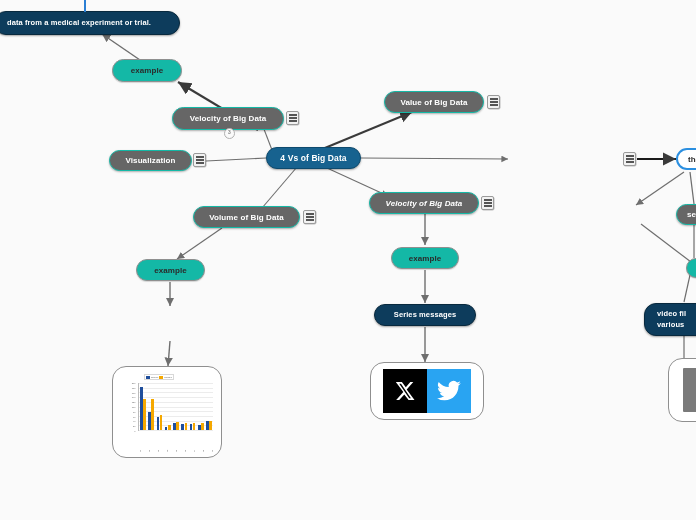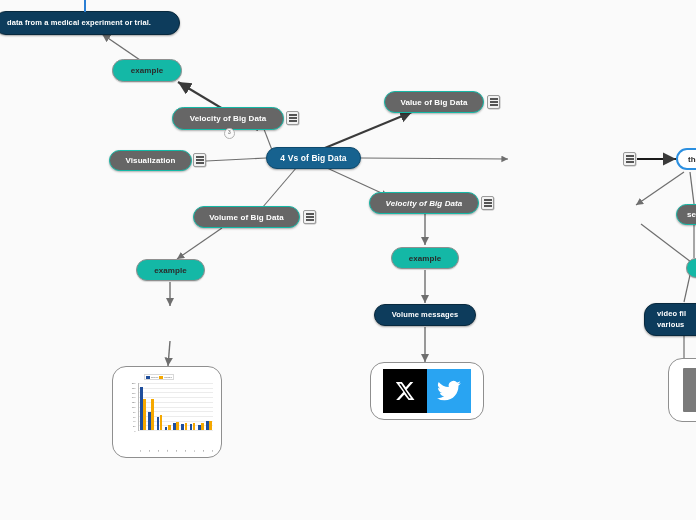--- a/index.html
+++ b/index.html
@@ -366,21 +366,21 @@
 
   <div class="node branch" style="left:676px; top:204px; width:62px; height:21px; justify-content:flex-start; padding-left:10px;">se</div>
 
   <div class="node example" style="left:686px; top:258px; width:34px; height:20px;"></div>
 
   <div class="node example" style="left:136px; top:259px; width:69px; height:22px;">example</div>
 
 
   <div class="node example" style="left:391px; top:247px; width:68px; height:22px;">example</div>
 
-  <div class="node leaf" style="left:374px; top:304px; width:102px; height:22px; justify-content:center; text-align:center;">Volume messages</div>
+  <div class="node leaf" style="left:374px; top:304px; width:102px; height:22px; justify-content:center; text-align:center;">Series messages</div>
 
   <div class="node leaf" style="left:644px; top:303px; width:96px; height:33px;">video fil
 various </div>
 
   <div class="img-card" id="chart-card" style="left:112px; top:366px; width:110px; height:92px;">
     <div class="chart-wrap">
       <div class="chart-legend">
         <span class="sw b"></span>
         <span class="lg">Series 1</span>
         <span class="sw o"></span>

